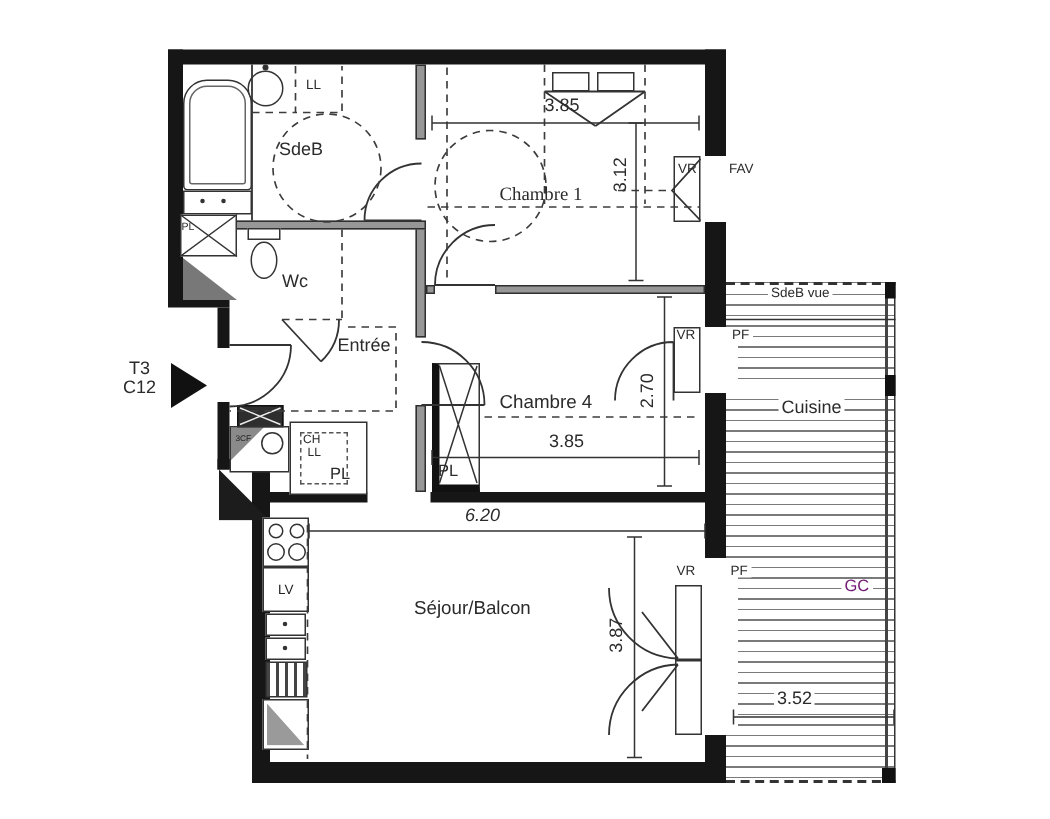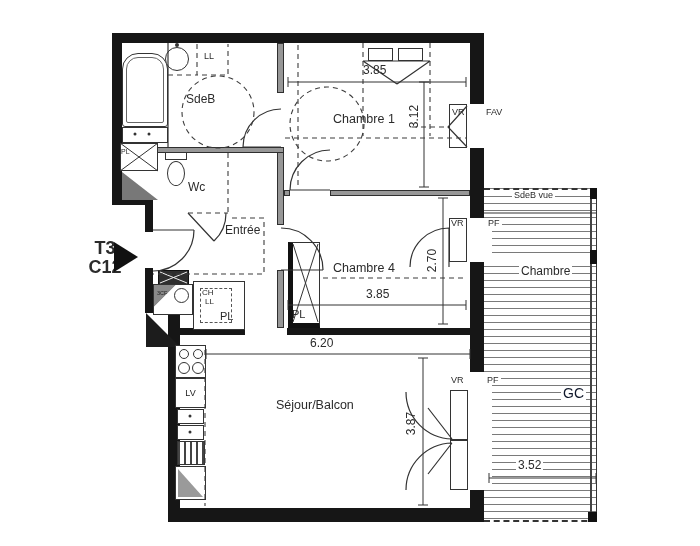--- a/index.html
+++ b/index.html
@@ -140,53 +140,53 @@
     </g>
     <g fill="#333" stroke="none">
       <circle cx="177" cy="45" r="2"></circle>
       <circle cx="135" cy="134" r="1.5"></circle>
       <circle cx="149" cy="134" r="1.5"></circle>
       <circle cx="190" cy="416" r="1.5"></circle>
       <circle cx="190" cy="432" r="1.5"></circle>
     </g>
   </svg>
 
-  <div class="lbl" style="left:74px;top:239px;width:38px;text-align:center;font-weight:bold;font-size:18px;margin-left:12px;">
+  <div class="lbl" style="left:74px;top:239px;width:38px;text-align:center;font-weight:normal;font-size:12px;">
     <div>T3</div>
     <div>C12</div>
   </div>
   <div style="position:absolute;left:114px;top:242px;width:0;height:0;border-left:24px solid #111;border-top:15px solid transparent;border-bottom:15px solid transparent;"></div>
 
   <div class="lbl s12" style="left:186px;top:93px;">SdeB</div>
   <div class="lbl s12" style="left:188px;top:181px;">Wc</div>
   <div class="lbl s12" style="left:225px;top:224px;">Entrée</div>
-  <div class="lbl s125" style="left:333px;top:113px;">Chambre 1</div>
+  <div class="lbl s125" style="left:333px;top:123px;font-family:Liberation Serif, serif;">Chambre 1</div>
   <div class="lbl s125" style="left:333px;top:262px;">Chambre 4</div>
   <div class="lbl s125" style="left:276px;top:399px;">Séjour/Balcon</div>
-  <div class="lbl s12 whitebg" style="left:519px;top:265px;">Chambre</div>
+  <div class="lbl s12 whitebg" style="left:519px;top:265px;">Cuisine</div>
 
   <div class="lbl s9 whitebg" style="left:512px;top:191px;">SdeB vue</div>
-  <div class="lbl whitebg" style="left:561px;top:386px;font-size:14px;color:#0f172a;">GC</div>
+  <div class="lbl whitebg" style="left:561px;top:386px;font-size:11px;color:#701a75;">GC</div>
 
   <div class="lbl s9" style="left:204px;top:52px;">LL</div>
   <div class="lbl s8" style="left:202px;top:289px;">CH</div>
   <div class="lbl s8" style="left:205px;top:298px;">LL</div>
   <div class="lbl s11" style="left:220px;top:311px;">PL</div>
   <div class="lbl s11" style="left:292px;top:309px;">PL</div>
   <div class="lbl s7" style="left:121px;top:148px;">PL</div>
   <div class="lbl s5" style="left:157px;top:291px;color:#222;">3CF</div>
 
   <div class="lbl s9" style="left:452px;top:108px;">VR</div>
   <div class="lbl s9" style="left:486px;top:108px;">FAV</div>
   <div class="lbl s9" style="left:451px;top:219px;">VR</div>
   <div class="lbl s9 whitebg" style="left:486px;top:219px;">PF</div>
   <div class="lbl s9" style="left:451px;top:376px;">VR</div>
   <div class="lbl s9 whitebg" style="left:485px;top:376px;">PF</div>
 
   <div class="lbl dim" style="left:363px;top:64px;">3.85</div>
   <div class="vtext dim" style="left:398px;top:109px;">3.12</div>
   <div class="lbl dim" style="left:366px;top:288px;">3.85</div>
   <div class="vtext dim" style="left:416px;top:253px;">2.70</div>
-  <div class="lbl dim" style="left:310px;top:337px;">6.20</div>
+  <div class="lbl dim" style="left:310px;top:337px;font-style:italic;">6.20</div>
   <div class="vtext dim" style="left:395px;top:416px;">3.87</div>
   <div class="lbl dim whitebg" style="left:516px;top:459px;">3.52</div>
 
 </div>
 
 </body></html>

